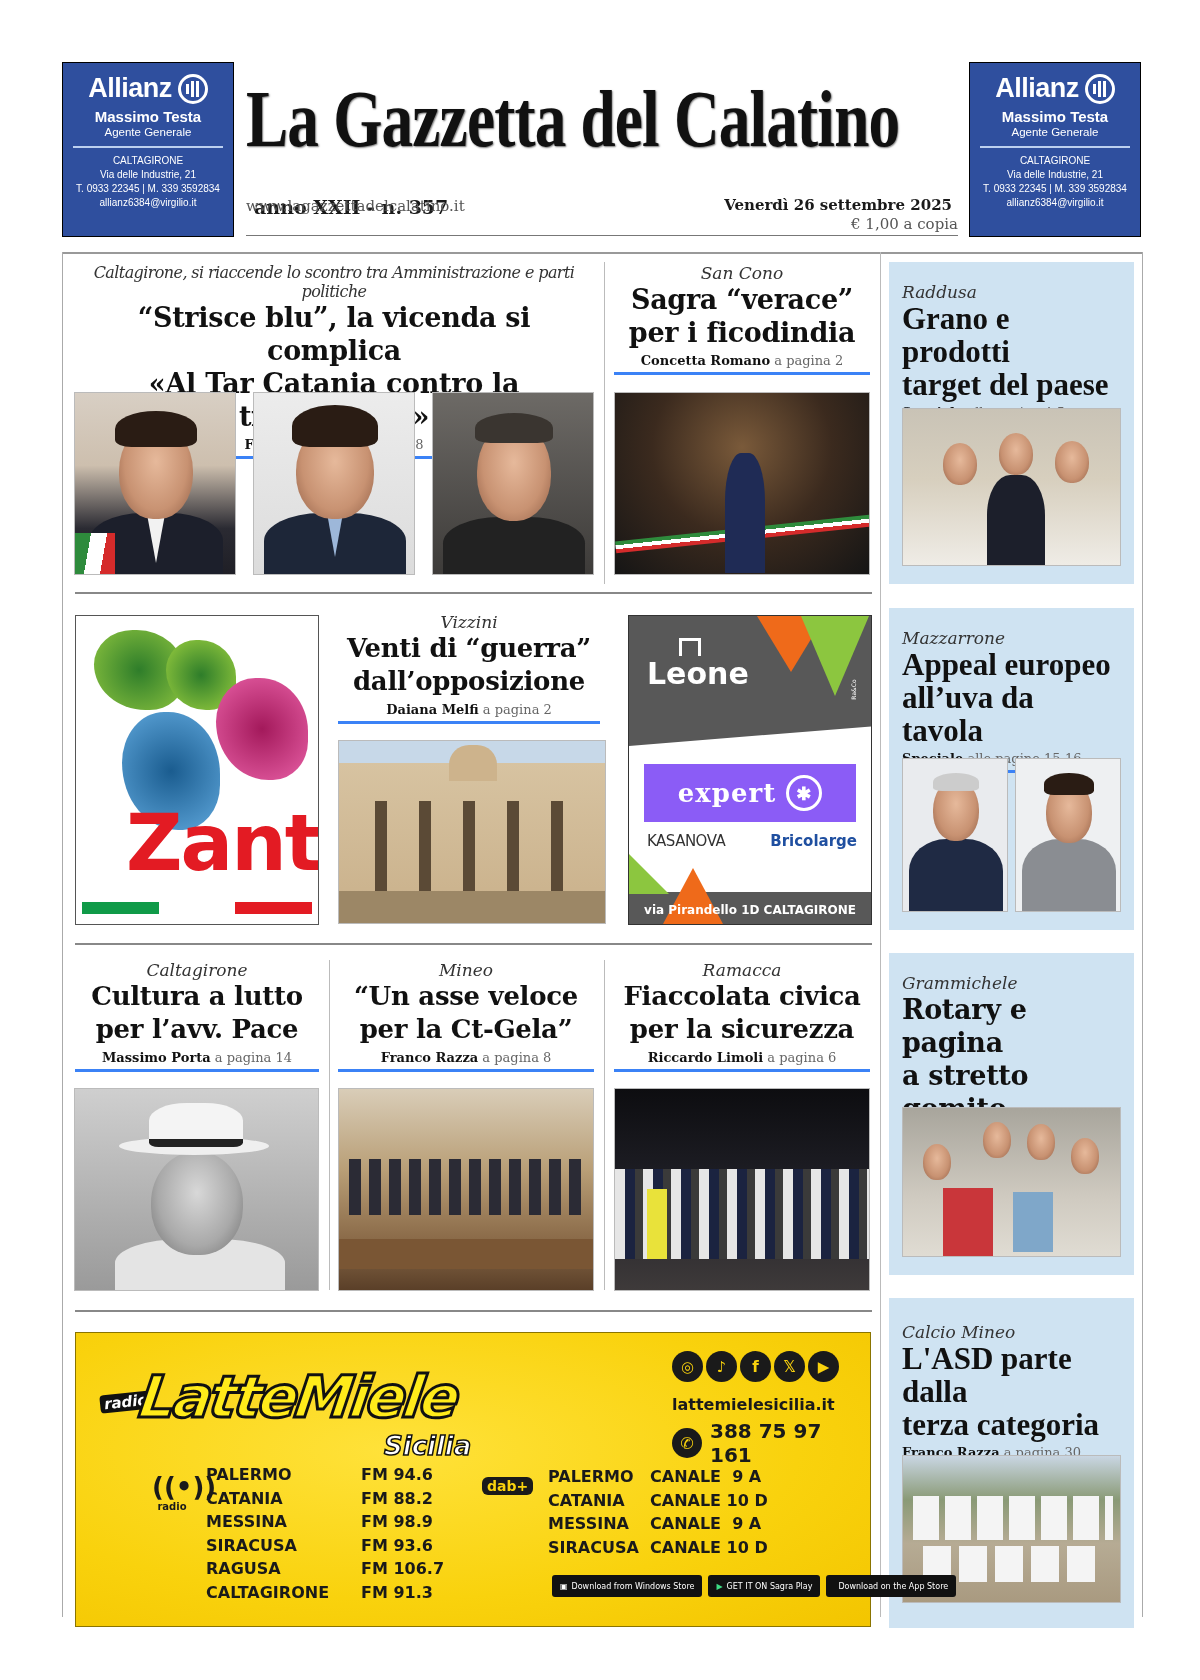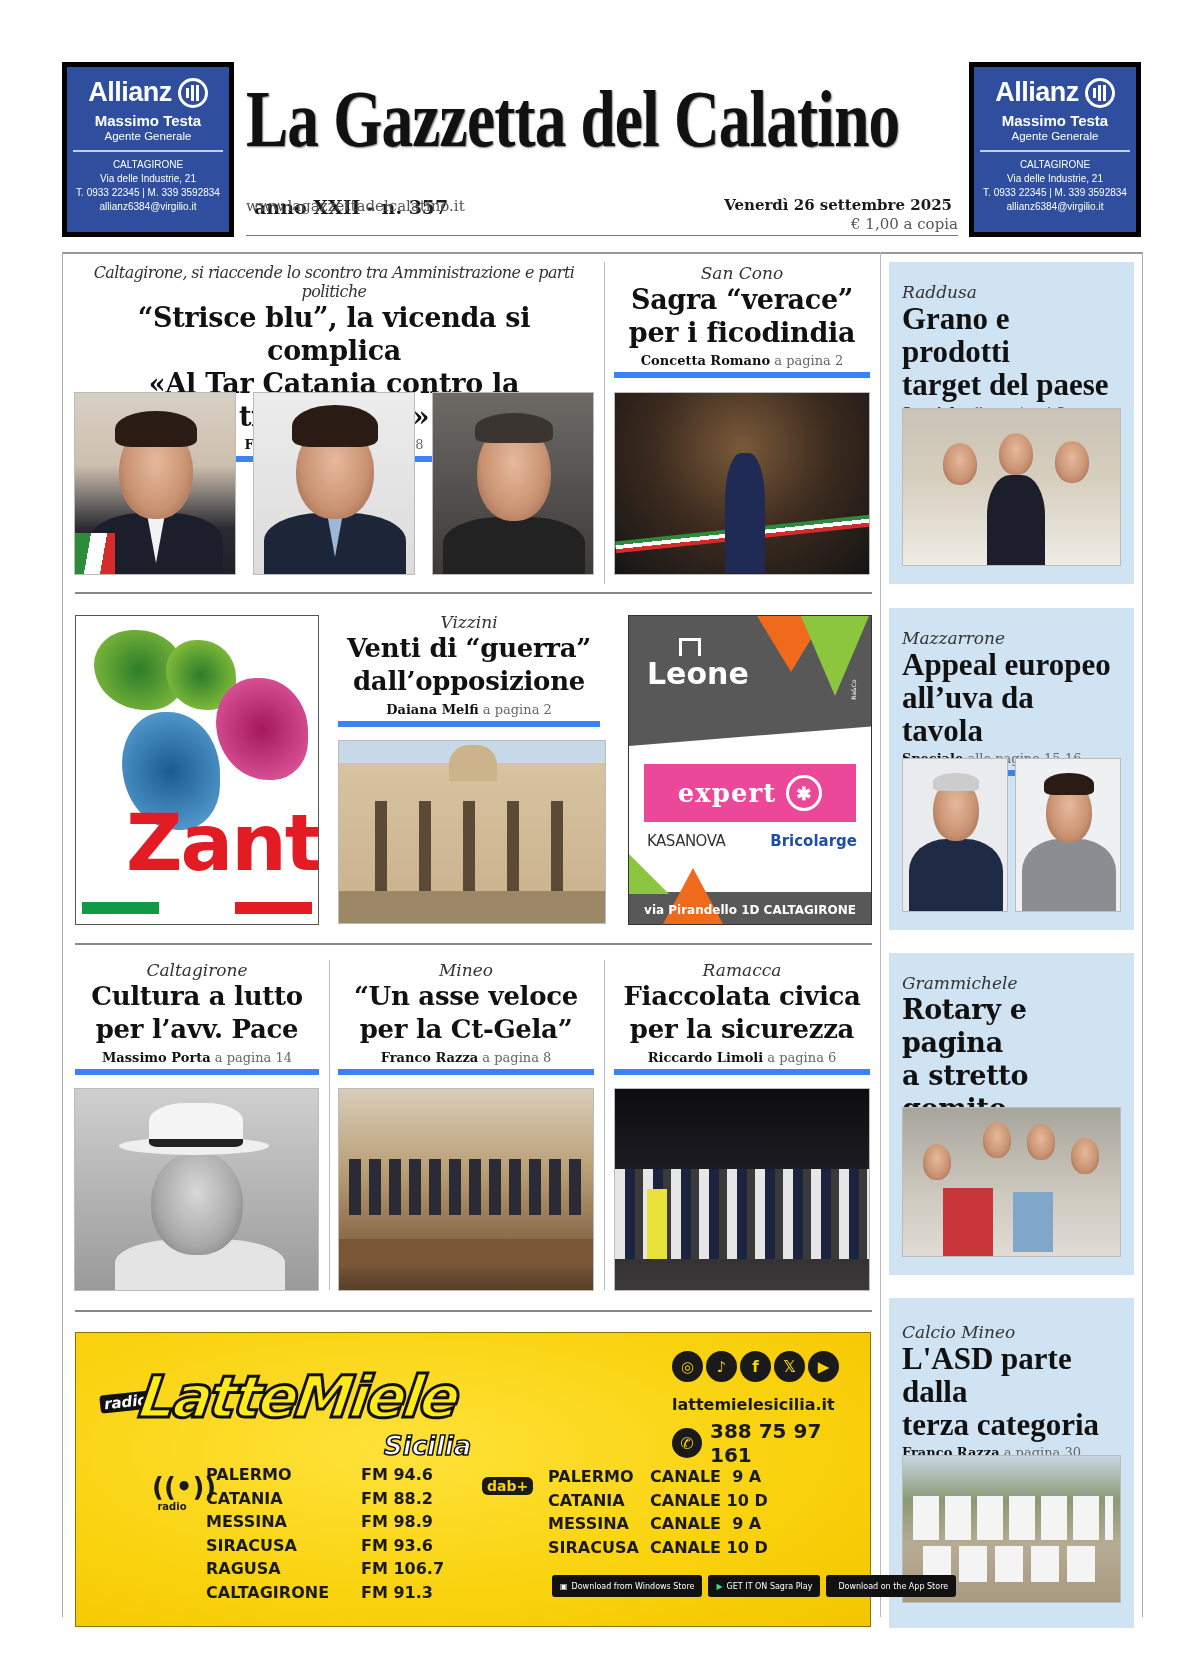--- a/index.html
+++ b/index.html
@@ -2,21 +2,21 @@
 <html><head>
 <meta charset="utf-8">
 <style>
   * { box-sizing: border-box; margin: 0; padding: 0; }
   html, body { width: 1200px; height: 1680px; background: #ffffff; overflow: hidden; }
   body { position: relative; font-family: "DejaVu Serif", serif; color: #1a1a1a; }
 
   
   .ad-allianz {
     position: absolute; top: 62px; width: 172px; height: 175px;
-    background: #2f4f9e; border: 5px solid #000000; color: #fff;
+    background: #2f4f9e; border: 1px solid #000000; color: #fff;
     text-align: center; font-family: "Liberation Sans", sans-serif;
   }
   .ad-allianz.left { left: 62px; }
   .ad-allianz.right { left: 969px; }
   .ad-allianz .brand { margin-top: 10px; font-size: 27px; font-weight: bold; letter-spacing: -0.5px; display: flex; justify-content: center; align-items: center; gap: 6px; }
   .ad-allianz .brand .logo { width: 30px; height: 30px; border: 3px solid #fff; border-radius: 50%; display: inline-flex; align-items: center; justify-content: center; gap: 2px; }
   .ad-allianz .brand .logo i { display: block; width: 3px; background: #fff; }
   .ad-allianz .agent { margin-top: 4px; font-size: 15px; font-weight: bold; }
   .ad-allianz .role { font-size: 11.5px; margin-top: 1px; }
   .ad-allianz .sep { width: 150px; height: 2px; background: #bcd0f0; margin: 8px auto 6px; }
@@ -40,21 +40,21 @@
   .frame-top { position: absolute; left: 62px; top: 252px; width: 1081px; height: 2px; background: #999; }
   .col-divider-v { position: absolute; background: #bbb; width: 1px; }
   .row-divider { position: absolute; height: 2px; background: #888; }
 
   
   .article { position: absolute; text-align: center; }
   .kicker { font-family: "DejaVu Serif", serif; font-style: italic; font-size: 17px; color: #333; }
   .kicker.condensed { font-size: 16px; letter-spacing: -0.6px; }
   .headline { font-family: "DejaVu Serif", serif; font-weight: bold; font-size: 27px; line-height: 33px; color: #111; letter-spacing: -0.3px; }
   .headline.condensed { font-family: "Liberation Serif", serif; font-size: 31px; line-height: 33px; letter-spacing: 0; }
-  .byline { font-size: 13px; margin-top: 4px; padding-bottom: 4px; border-bottom: 6px solid #3b82f6; color: #666; }
+  .byline { font-size: 13px; margin-top: 4px; padding-bottom: 4px; border-bottom: 3px solid #3b82f6; color: #666; }
   .byline b { color: #111; font-weight: bold; }
 
   .photo { position: absolute; overflow: hidden; border: 1px solid #bbb; }
 
   
   .side-box { position: absolute; left: 889px; width: 245px; background: #cfe3f2; }
   .side-box .inner { position: absolute; left: 13px; right: 13px; text-align: left; }
 
   
   .p-portrait { background: linear-gradient(180deg, #d8cfc4 0%, #cdbfae 40%, #2a2a32 75%, #1f1f26 100%); }
@@ -69,21 +69,21 @@
   .ad-zanti .flag { position: absolute; left: 6px; right: 6px; bottom: 10px; height: 12px; display: flex; }
   .ad-zanti .flag span { flex: 1; }
   .blob { position: absolute; border-radius: 45% 55% 40% 60%; }
 
   .ad-leone { position: absolute; left: 628px; top: 615px; width: 244px; height: 310px; border: 1px solid #333; background: #fff; overflow: hidden; font-family: "DejaVu Sans", sans-serif; }
   .ad-leone .top { position: absolute; left: 0; top: 0; width: 100%; height: 130px; background: #585858; clip-path: polygon(0 0, 100% 0, 100% 85%, 0 100%); }
   .ad-leone .tri-o { position: absolute; left: 128px; top: 0; width: 0; height: 0; border-left: 34px solid transparent; border-right: 34px solid transparent; border-top: 56px solid #ef6a1a; }
   .ad-leone .tri-g { position: absolute; left: 172px; top: 0; width: 0; height: 0; border-left: 34px solid transparent; border-right: 34px solid transparent; border-top: 80px solid #8cc63f; }
   .ad-leone .name { position: absolute; left: 18px; top: 40px; color: #fff; font-size: 30px; font-weight: bold; }
   .ad-leone .house { position: absolute; left: 50px; top: 22px; width: 22px; height: 18px; border: 3px solid #fff; border-bottom: none; }
-  .ad-leone .expert { position: absolute; left: 15px; top: 148px; width: 212px; height: 58px; background: #ec4899; display: flex; align-items: center; justify-content: center; gap: 10px; color: #fff; font-size: 26px; font-weight: bold; font-family: "DejaVu Serif", serif; letter-spacing: 1px; }
+  .ad-leone .expert { position: absolute; left: 15px; top: 148px; width: 212px; height: 58px; background: #8b5cf6; display: flex; align-items: center; justify-content: center; gap: 10px; color: #fff; font-size: 26px; font-weight: bold; font-family: "DejaVu Serif", serif; letter-spacing: 1px; }
   .ad-leone .expert .star { width: 36px; height: 36px; border-radius: 50%; border: 3px solid #fff; display: flex; align-items: center; justify-content: center; font-size: 18px; }
   .ad-leone .brands { position: absolute; left: 18px; top: 216px; width: 210px; display: flex; justify-content: space-between; font-size: 15px; }
   .ad-leone .brands .k { color: #333; letter-spacing: -0.5px; }
   .ad-leone .brands .b { color: #1f4fa0; font-weight: bold; }
   .ad-leone .bottom { position: absolute; left: 0; bottom: 0; width: 100%; height: 32px; background: #585858; }
   .ad-leone .tri-g2 { position: absolute; left: 0; bottom: 30px; width: 0; height: 0; border-bottom: 40px solid #8cc63f; border-right: 40px solid transparent; }
   .ad-leone .tri-o2 { position: absolute; left: 34px; bottom: 0; width: 0; height: 0; border-left: 30px solid transparent; border-right: 30px solid transparent; border-bottom: 56px solid #ef6a1a; }
   .ad-leone .address { position: absolute; left: 0; bottom: 7px; width: 100%; text-align: center; color: #fff; font-size: 12px; font-weight: bold; }
   .ad-leone .vert { position: absolute; right: 8px; top: 70px; color: #fff; font-size: 6px; transform: rotate(-90deg); }
 

